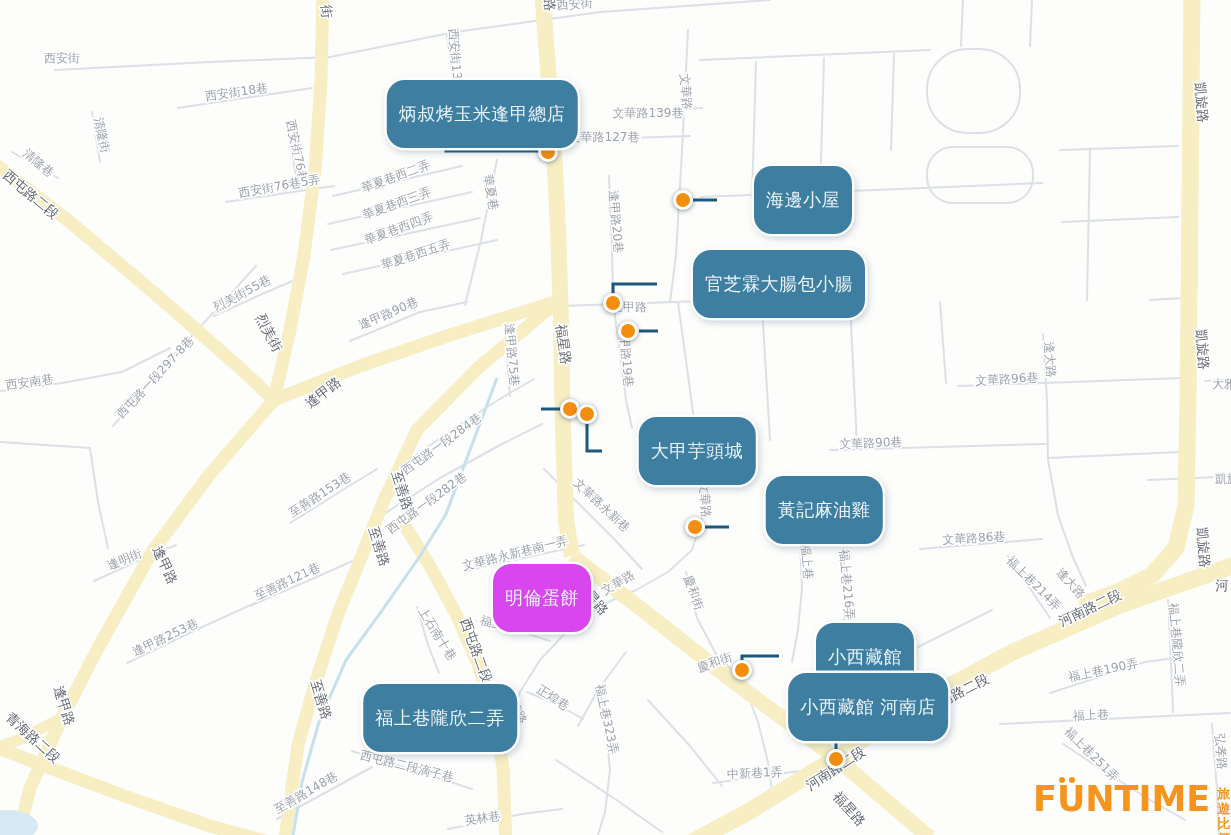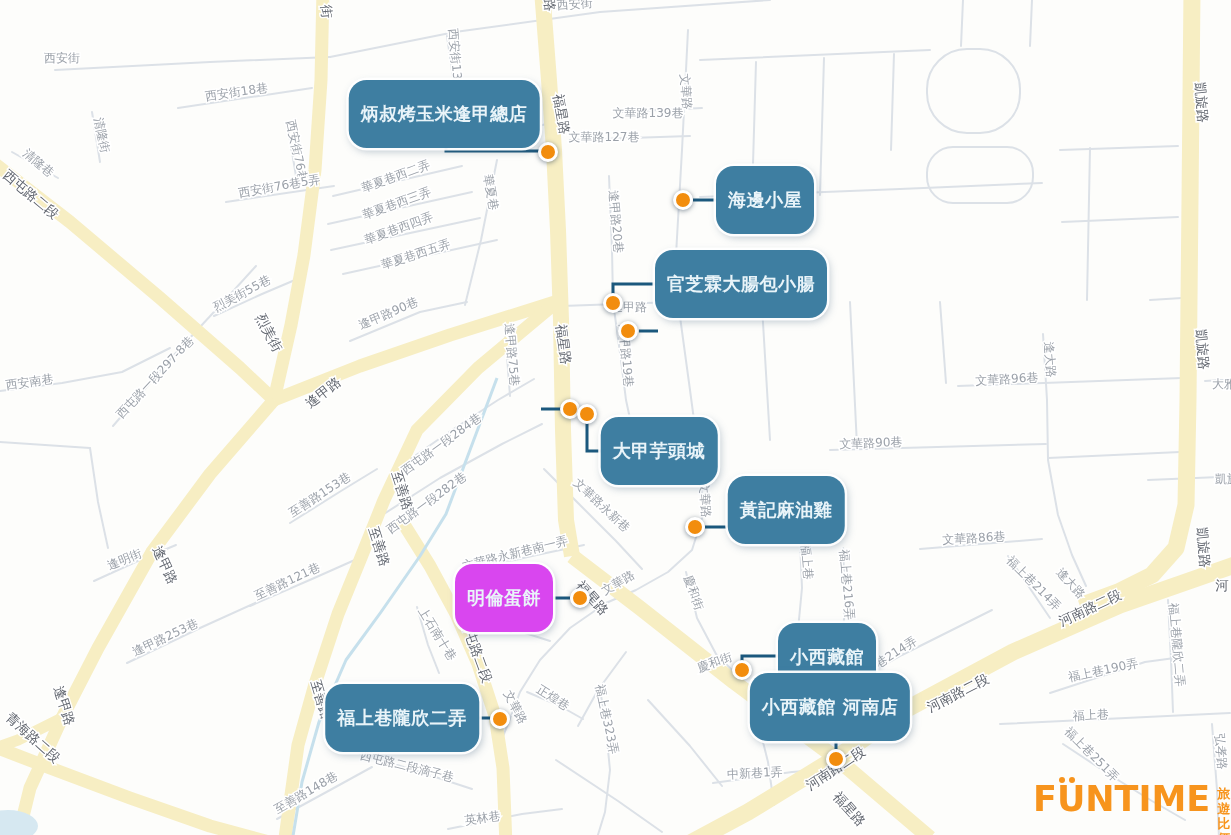--- a/index.html
+++ b/index.html
@@ -2,23 +2,23 @@
 <html><head>
 <meta charset="utf-8">
 <style>
   html,body{margin:0;padding:0;background:#fff;}
   #map{position:relative;width:1231px;height:835px;overflow:hidden;
        font-family:"DejaVu Sans","Liberation Sans",sans-serif;}
   #map-svg{position:absolute;left:0;top:0;}
   .street-label{font-size:12px;paint-order:stroke;stroke:#ffffff;stroke-width:3px;}
   .road-label{font-size:13.5px;font-weight:500;paint-order:stroke;stroke:#ffffff;stroke-width:3px;}
   .pill{position:absolute;transform:translate(-50%,-50%);white-space:nowrap;
-        font-size:18px;font-weight:700;line-height:1;padding:25px 12px;border-radius:18px;
+        font-size:18px;font-weight:400;line-height:1;padding:25px 12px;border-radius:18px;
         box-shadow:0 0 0 2.5px rgba(255,255,255,.95), 2px 3px 8px rgba(70,100,130,.40);
-        z-index:3;letter-spacing:.5px;}
+        z-index:3;letter-spacing:.5px;margin-left:38px;}
   .dot{position:absolute;width:14px;height:14px;border-radius:50%;
        transform:translate(-50%,-50%);border:3px solid #fff;
        box-shadow:0 1px 5px rgba(40,60,80,.55);z-index:2;}
   .title{position:absolute;left:16px;top:12px;font-size:40px;font-weight:900;
          letter-spacing:3px;z-index:4;}
   .logo{position:absolute;left:1033px;top:782px;display:flex;align-items:flex-start;gap:7px;z-index:4;}
   .brand-wrap{position:relative;}
   .brand{font-size:35px;font-weight:800;letter-spacing:0;line-height:1;margin-top:16px;}
   .umlaut{position:absolute;left:26px;top:-5px;width:6px;height:6px;border-radius:50%;}
   .umlaut::after{content:"";position:absolute;left:10px;top:0;width:6px;height:6px;border-radius:50%;background:inherit;}

